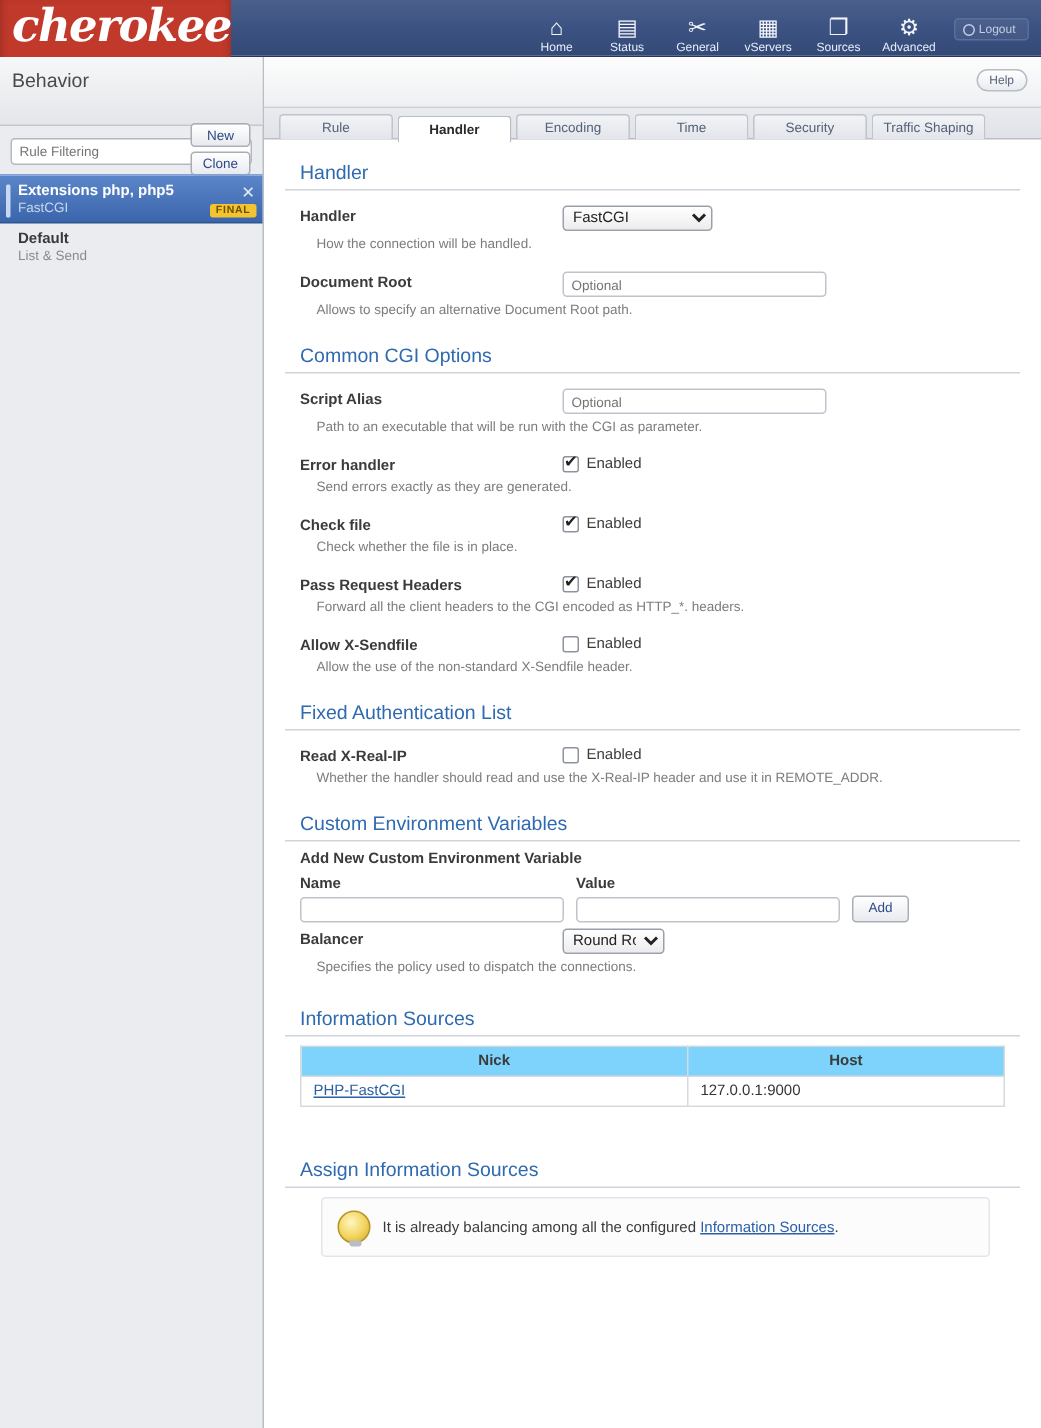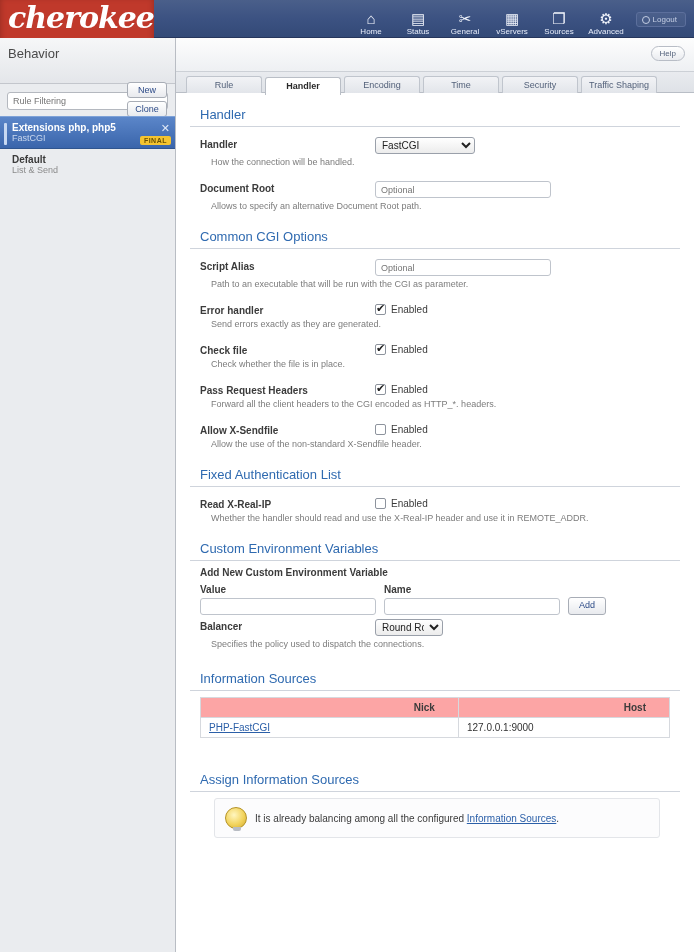--- a/index.html
+++ b/index.html
@@ -309,25 +309,25 @@
   }
 
   table.src {
     width: 100%;
     margin-left: 10px;
     border-collapse: collapse;
     font-size: 10px;
     width: calc(100% - 20px);
   }
   table.src th {
-    text-align: right;
+    text-align: center;
     font-size: 10px;
     font-weight: bold;
     color: #3b3b3b;
-    background: #fca5a5;
+    background: #7dd3fc;
     border: 1px solid #d6d9de;
     padding: 4px 23px;
   }
   table.src td {
     border: 1px solid #d6d9de;
     padding: 4px 8px;
     background: #fff;
   }
   table.src td a { color: #2b5fa8; text-decoration: underline; }
 
@@ -509,25 +509,25 @@
           <span class="chk"></span>
           <span class="chk-label">Enabled</span>
         </div>
       </div>
       <div class="fhelp">Whether the handler should read and use the X-Real-IP header and use it in REMOTE_ADDR.</div>
 
       <div class="section-title">Custom Environment Variables</div>
       <div class="subhead">Add New Custom Environment Variable</div>
       <div class="envgrid">
         <div class="envcol">
+          <div class="hdr">Name</div>
+          <input style="">
+        </div>
+        <div class="envcol">
           <div class="hdr">Value</div>
-          <input style="">
-        </div>
-        <div class="envcol">
-          <div class="hdr">Name</div>
           <input style="">
         </div>
         <div class="add-btn">Add</div>
       </div>
 
       <div class="field">
         <div class="flabel">Balancer</div>
         <div class="fctrl">
           <select class="ui" style="width:68px">
             <option>Round Robin</option>

